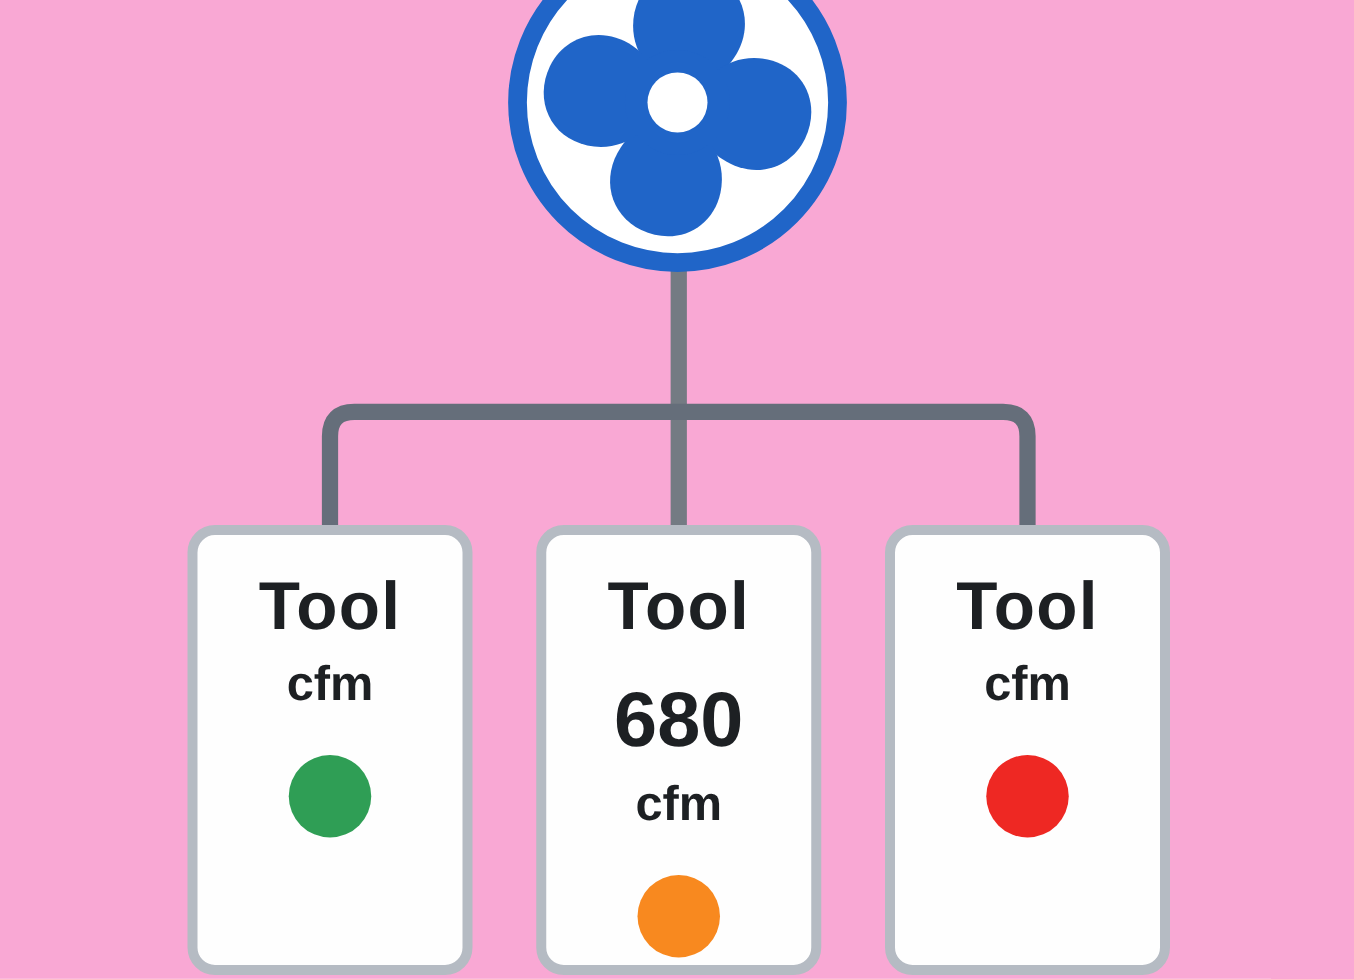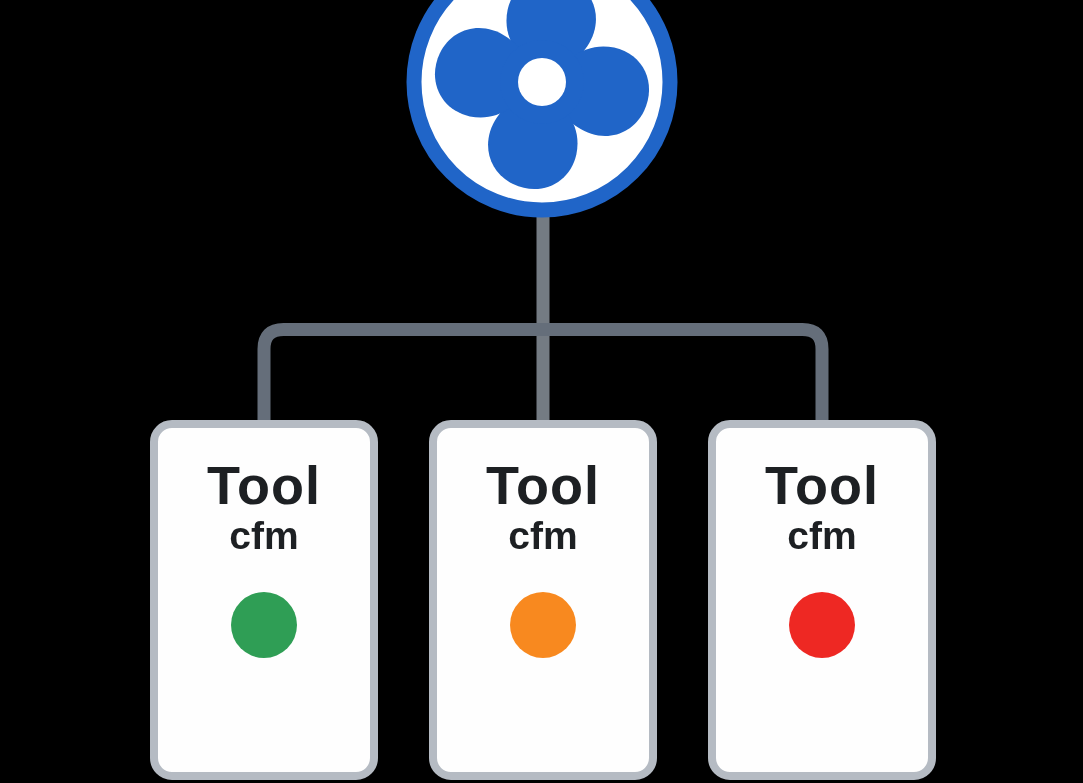--- a/index.html
+++ b/index.html
@@ -45,36 +45,36 @@
     font-weight: 700;
     letter-spacing: 1px;
   }
   .tool-value {
     margin-top: 34px;
     font-size: 62px;
     line-height: 1;
     font-weight: 700;
   }
   .tool-unit {
-    margin-top: 4px;
+    margin-top: 16px;
     font-size: 39px;
     line-height: 1;
     font-weight: 700;
   }
   .status-dot-svg {
     margin-top: 36px;
     width: 68px;
     height: 68px;
     display: block;
   }
 </style>
 </head>
 <body>
 
-<div class="canvas" style="background: #000000;">
+<div class="canvas" style="background: #f9a8d4;">
 
   <svg class="diagram-svg" viewBox="0 0 1083 783">
 
     <path d="M 543 205 L 543 421" fill="none" stroke-width="13" stroke="#747b83"></path>
 
     <path d="M 264 421 L 264 349 Q 264 329.5 283.5 329.5 L 802.5 329.5 Q 822 329.5 822 349 L 822 421" fill="none" stroke-width="13" stroke="#656e7a"></path>
 
     <g>
       <circle cx="542" cy="82" r="128" fill="#ffffff" stroke-width="15" stroke="#2065c8"></circle>
       <g transform="translate(542,82) rotate(18)">
@@ -91,20 +91,21 @@
   <div class="tool-card card-0" style="border-color: rgb(181, 187, 195);">
     <div class="tool-label">Tool</div>
     <div class="tool-unit">cfm</div>
     <svg class="status-dot-svg" viewBox="0 0 68 68">
       <circle cx="34" cy="34" r="33" fill="#2f9e55"></circle>
     </svg>
   </div>
 
   <div class="tool-card card-1" style="border-color: rgb(181, 187, 195);">
     <div class="tool-label">Tool</div>
+    <div class="tool-value">680</div>
     <div class="tool-unit">cfm</div>
     <svg class="status-dot-svg" viewBox="0 0 68 68">
       <circle cx="34" cy="34" r="33" fill="#f8891f"></circle>
     </svg>
   </div>
 
   <div class="tool-card card-2" style="border-color: rgb(181, 187, 195);">
     <div class="tool-label">Tool</div>
     <div class="tool-unit">cfm</div>
     <svg class="status-dot-svg" viewBox="0 0 68 68">

